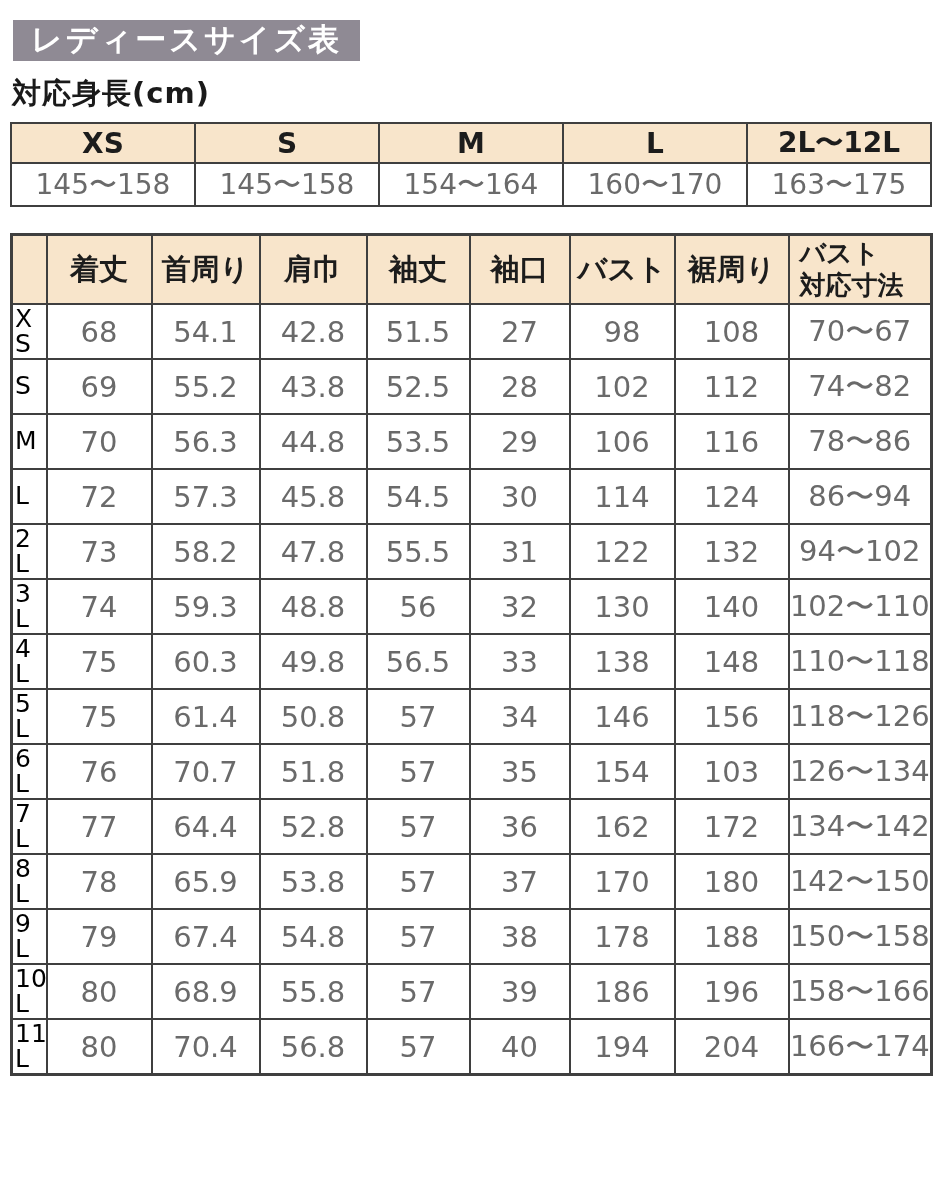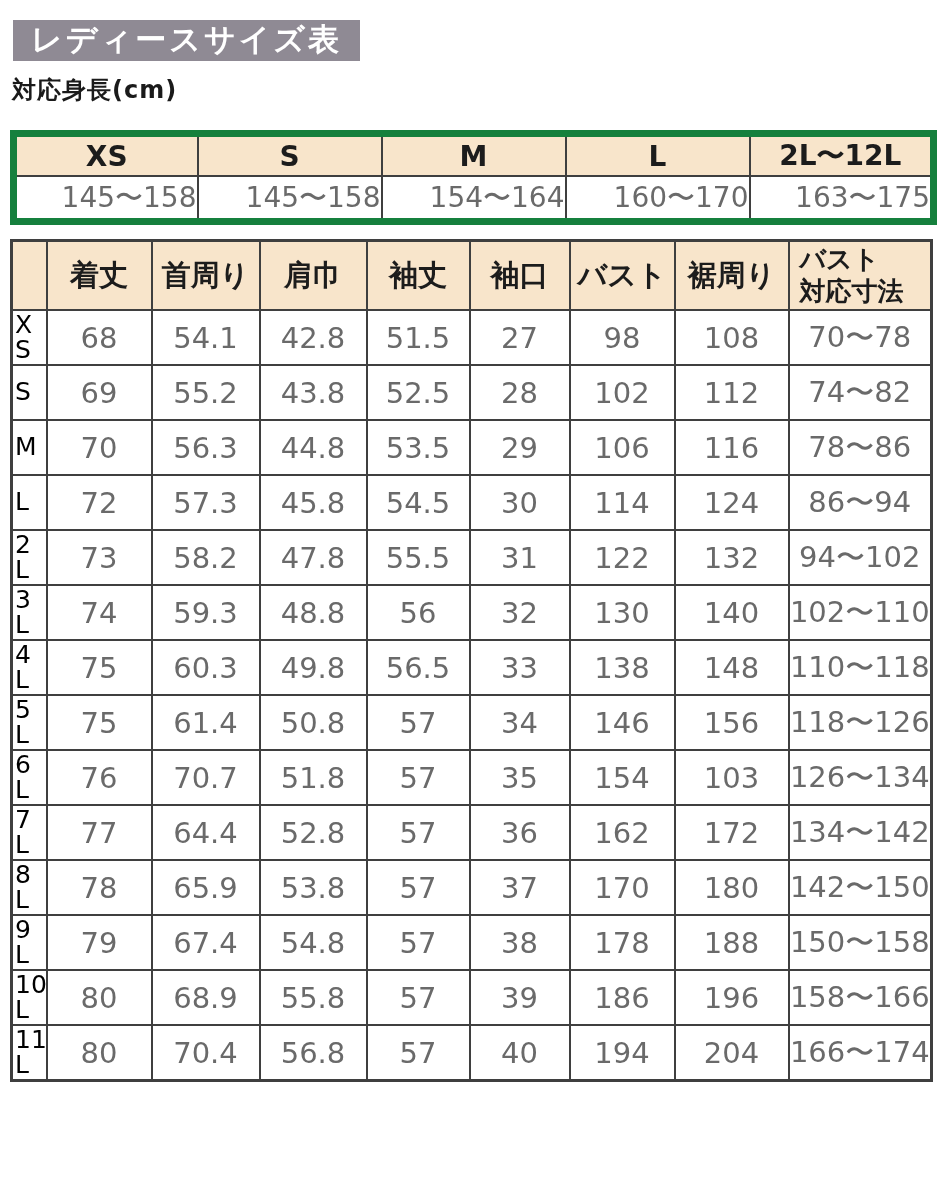--- a/index.html
+++ b/index.html
@@ -24,63 +24,63 @@
     color: #ffffff;
     font-size: 31px;
     font-weight: bold;
     letter-spacing: 3px;
     padding: 2px 18px 5px 18px;
     line-height: 1.1;
   }
 
   
   .subtitle {
-    margin: 13px 0 24px 12px;
-    font-size: 24px;
+    margin: 13px 0 8px 12px;
+    font-size: 29px;
     font-weight: bold;
     color: #1a1a1a;
     letter-spacing: 1px;
   }
 
   table {
     border-collapse: collapse;
     margin-left: 10px;
     table-layout: fixed;
   }
 
   
   .height-table {
     width: 920px;
-    border: 7px solid #15803d;
+    border: 2px solid #15803d;
   }
   .height-table th {
     background: #f8e5cb;
     border: 2px solid #3f3f3f;
     height: 29px;
     font-size: 28px;
     font-weight: bold;
     color: #1c1c1c;
     text-align: center;
     vertical-align: middle;
     padding: 0;
   }
   .height-table td {
     border: 2px solid #3f3f3f;
     height: 41px;
     font-size: 28px;
     color: #6a6a6a;
-    text-align: right;
+    text-align: center;
     vertical-align: middle;
     padding: 0;
   }
 
   
   .size-table {
     width: 920px;
-    margin-top: 14px;
+    margin-top: 26px;
     border: 3px solid #3f3f3f;
   }
   .size-table th {
     background: #f8e5cb;
     border: 2px solid #3f3f3f;
     height: 67px;
     font-size: 29px;
     font-weight: bold;
     color: #1c1c1c;
     text-align: center;
@@ -180,21 +180,21 @@
         <tr>
           <td class="size-label">X
 S</td>
           <td>68</td>
           <td>54.1</td>
           <td>42.8</td>
           <td>51.5</td>
           <td>27</td>
           <td>98</td>
           <td>108</td>
-          <td>70〜78</td>
+          <td>70〜67</td>
         </tr>
         <tr>
           <td class="size-label">S</td>
           <td>69</td>
           <td>55.2</td>
           <td>43.8</td>
           <td>52.5</td>
           <td>28</td>
           <td>102</td>
           <td>112</td>

